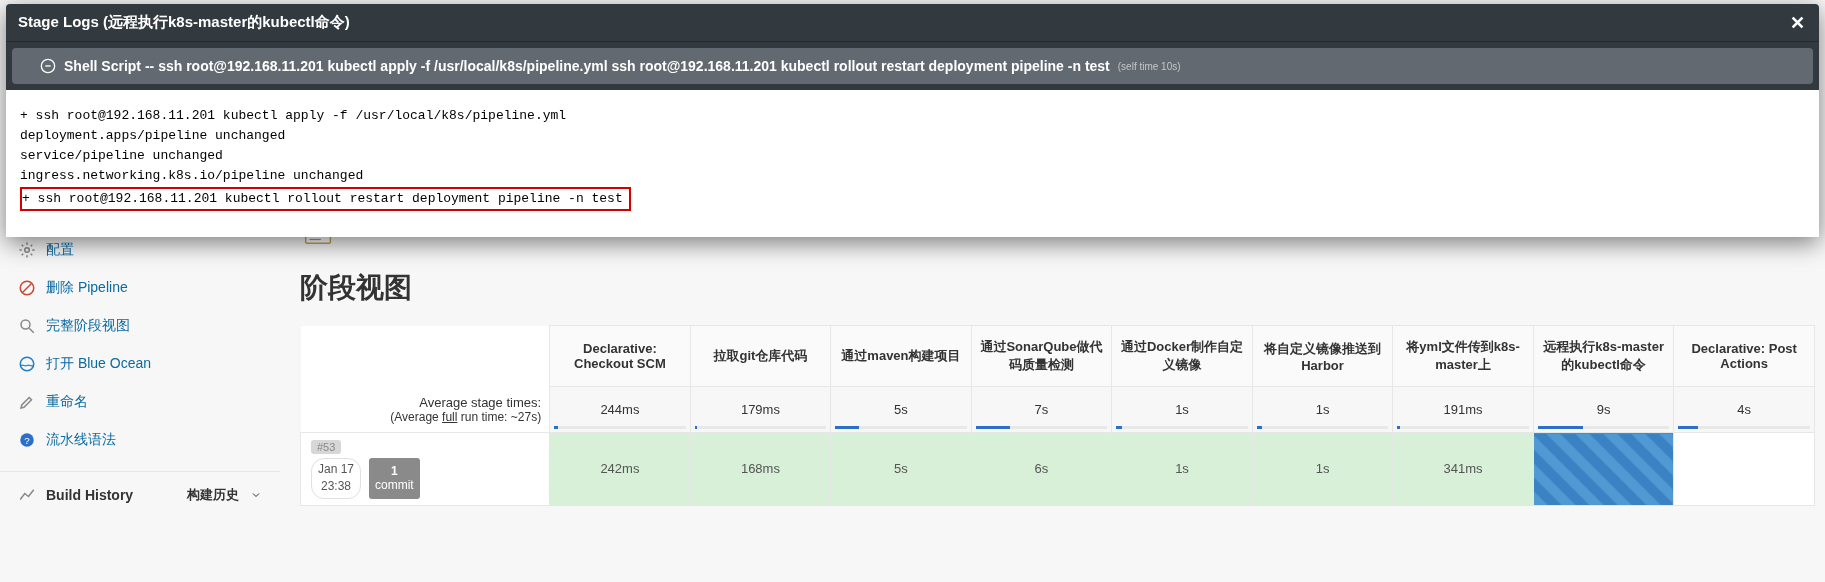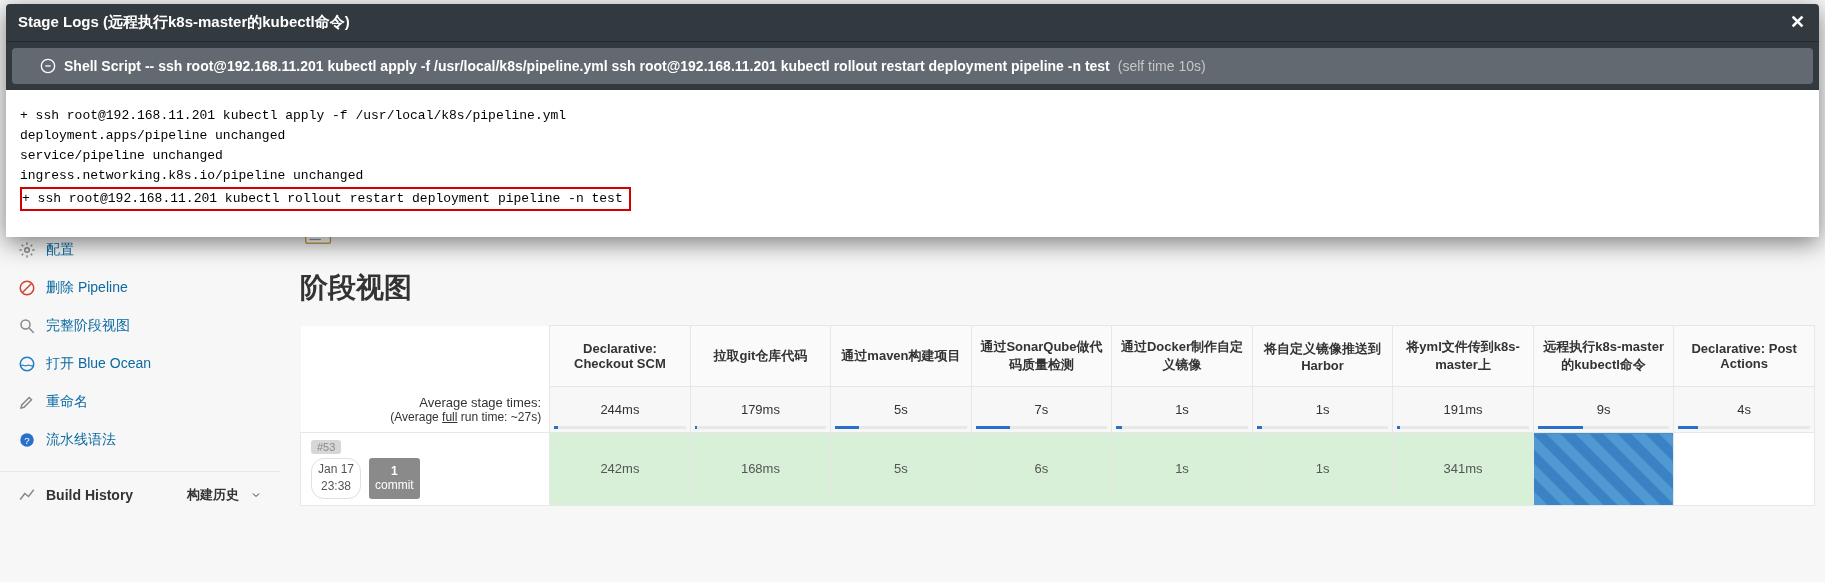--- a/index.html
+++ b/index.html
@@ -34,26 +34,26 @@
 .mini-bar { position:absolute; left:4px; right:4px; bottom:3px; height:3px; background:#e8e8e8; }
 .mini-bar .fill { position:absolute; left:0; top:0; bottom:0; background:#2a6fc9; }
 
 .build-box { display:flex; gap:8px; align-items:stretch; justify-content:flex-start;}
 .build-num { background:#d7d7d7; color:#888; border-radius:3px; padding:1px 6px; font-size:11px; display:inline-block; margin-bottom:4px;}
 .date-box { font-size:12px; color:#555; line-height:1.4; text-align:center; border:1px solid #e0e0e0; border-radius:13px; padding:2px 6px;}
 .commit-box { background:#8a8a8a; color:#fff; border-radius:3px; font-size:12px; text-align:center; padding:6px 6px; line-height:1.2; min-width:50px;}
 
 
 .modal { position: absolute; left: 6px; top: 4px; right: 6px; background: #323a40; border-radius: 4px 4px 0 0; box-shadow: 0 6px 24px rgba(0,0,0,0.5); z-index: 100; }
-.modal-title { display: flex; align-items: flex-start; justify-content: space-between; padding: 9px 12px; color: #fff; font-weight: bold; font-size: 15px; border-bottom: 1px solid #232a30; }
+.modal-title { display: flex; align-items: center; justify-content: space-between; padding: 9px 12px; color: #fff; font-weight: bold; font-size: 15px; border-bottom: 1px solid #232a30; }
 .modal-title .close { cursor:pointer; font-size:18px; line-height:1; color:#fff; padding:0 2px;}
 .modal-sub { display:flex; align-items:center; padding: 10px 28px; color:#ccc; background:#626970; gap:8px; border-radius:4px; margin:6px 6px;}
 .modal-sub .icontype { width:16px; height:16px; flex-shrink:0; }
 .modal-sub .t1 { color:#fff; font-weight:bold; font-size:14px;}
-.modal-sub .t2 { color:#c6c6c6; font-size:14px;}
+.modal-sub .t2 { color:#c6c6c6; font-size:10px;}
 .modal-body { background:#fff; padding: 16px 14px 26px 14px; }
 .log { font-family: "Courier New", monospace; font-size: 13px; color:#000; line-height:1.55; white-space: pre; display:block; }
 .log .highlight-box { border:2px solid #d40000; padding-right:6px; display:inline-block; }
 
 .underline { text-decoration: underline; }
 
 svg { display:block; }
 </style>
 </head>
 <body>

